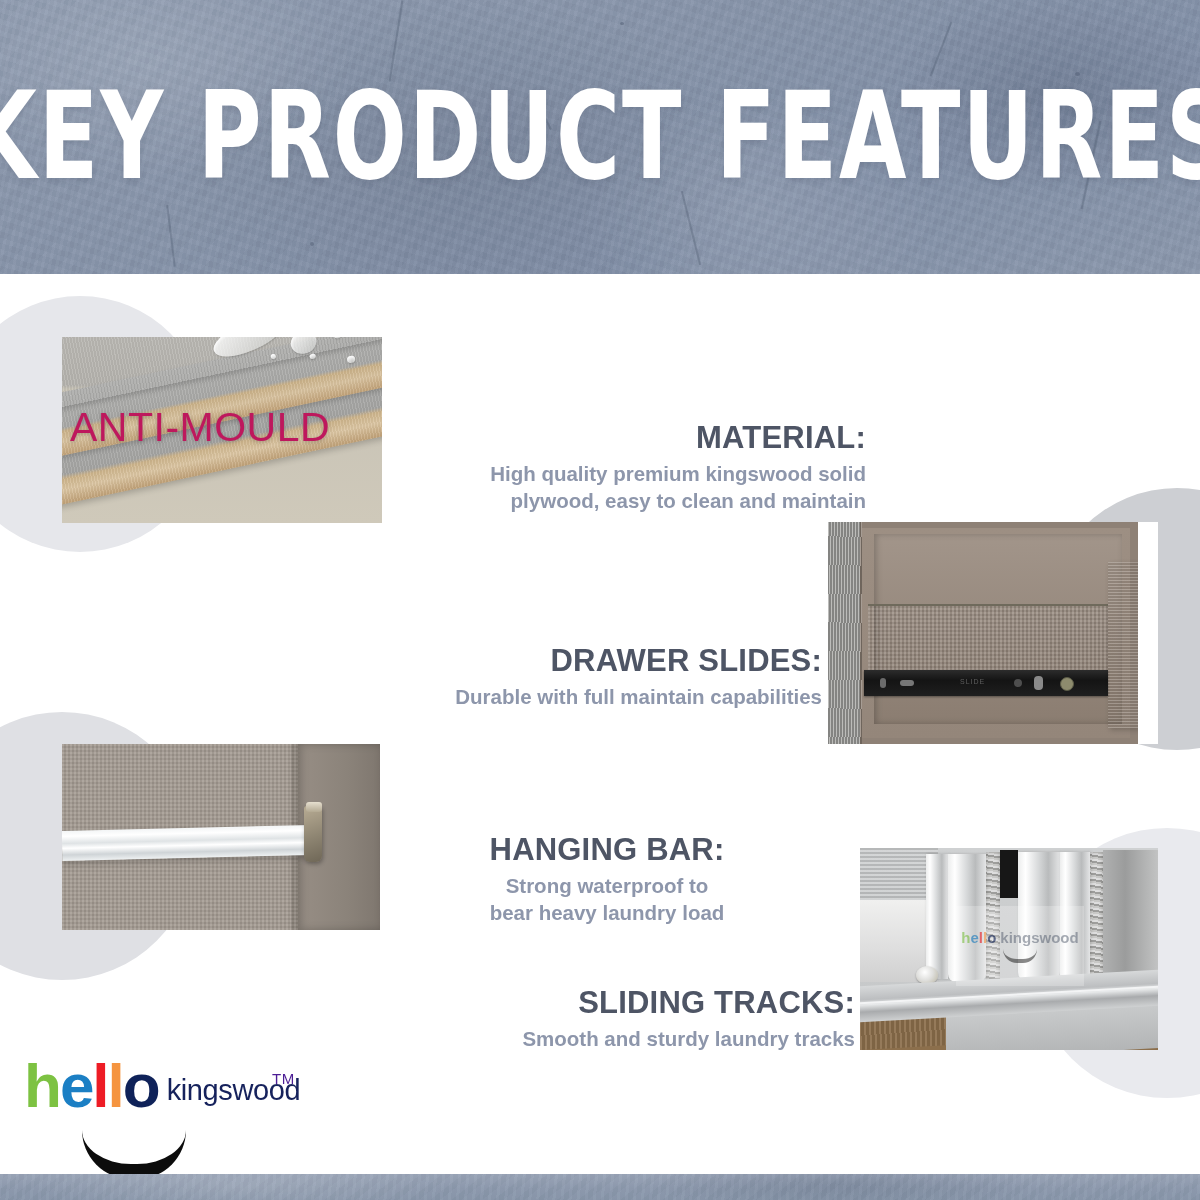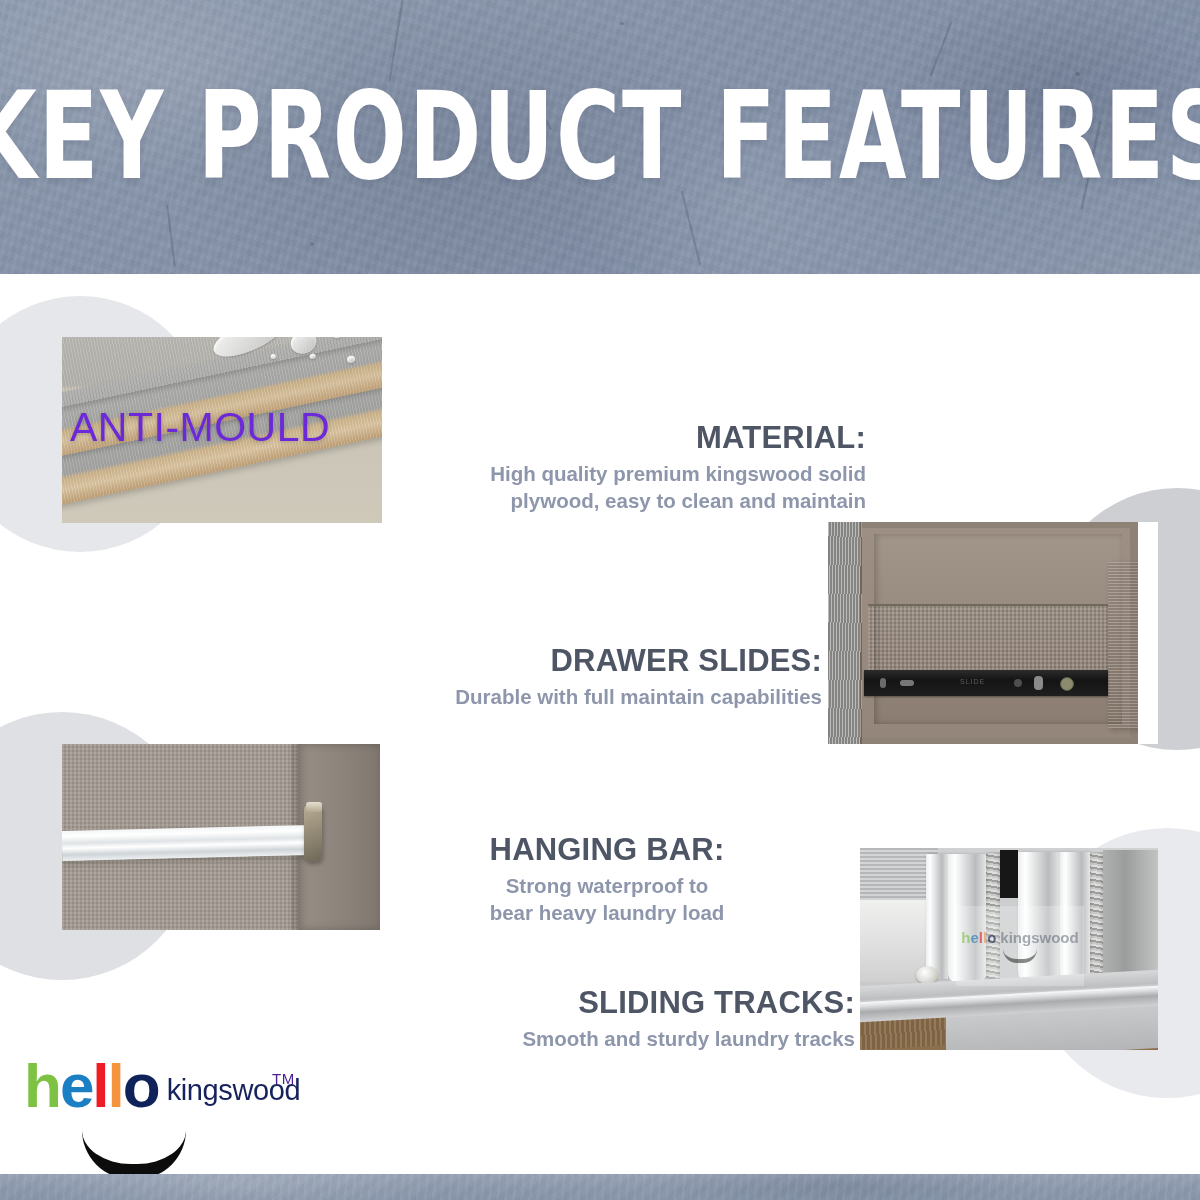--- a/index.html
+++ b/index.html
@@ -146,21 +146,21 @@
   .d-s4  { left: 296px; top: 52px; width: 7px;  height: 6px; }
   .d-s5  { left: 268px; top: 68px; width: 6px;  height: 5px; }
   .d-s6  { left: 304px; top: 78px; width: 8px;  height: 7px; }
   .d-s7  { left: 230px; top: 60px; width: 5px;  height: 5px; }
 
   .anti-mould-label {
     position: absolute;
     left: 70px;
     top: 404px;
     width: 310px;
-    color: #6d28d9;
+    color: #be185d;
     font-size: 41px;
     font-weight: 400;
     letter-spacing: .5px;
     text-shadow: 0 1px 4px rgba(70,70,70,.35);
     font-family: "Liberation Sans", sans-serif;
   }
 
   
   .photo-drawer {
     left: 828px; top: 522px; width: 330px; height: 222px;

